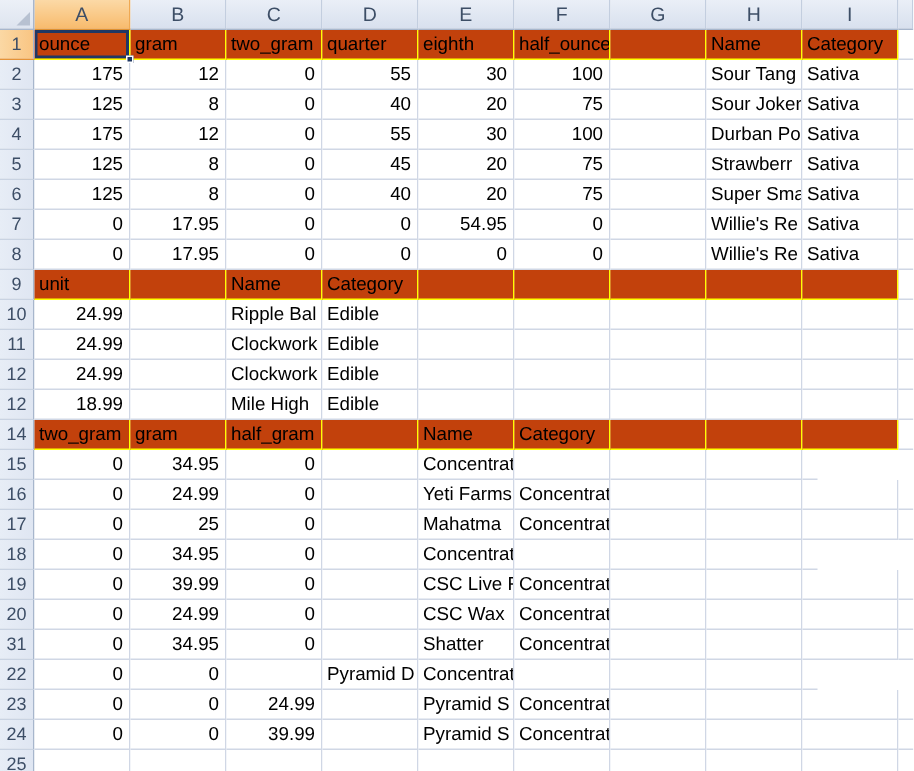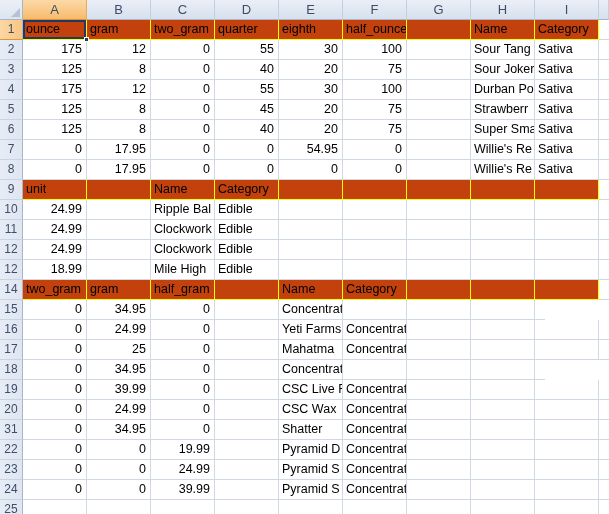--- a/index.html
+++ b/index.html
@@ -366,21 +366,20 @@
       <div class="cell"><span class="txt">Concentrate</span></div>
       <div class="cell"></div>
       <div class="cell"></div>
       <div class="cell"></div>
       <div class="cell sliver"></div>
     </div>
     <div class="row">
       <div class="row-header">22</div>
       <div class="cell num"><span class="txt">0</span></div>
       <div class="cell num"><span class="txt">0</span></div>
-      <div class="cell num"><span class="txt">19.99</span></div>
       <div class="cell"></div>
       <div class="cell"><span class="txt">Pyramid D</span></div>
       <div class="cell"><span class="txt">Concentrate</span></div>
       <div class="cell"></div>
       <div class="cell"></div>
       <div class="cell"></div>
       <div class="cell sliver"></div>
     </div>
     <div class="row">
       <div class="row-header">23</div>

